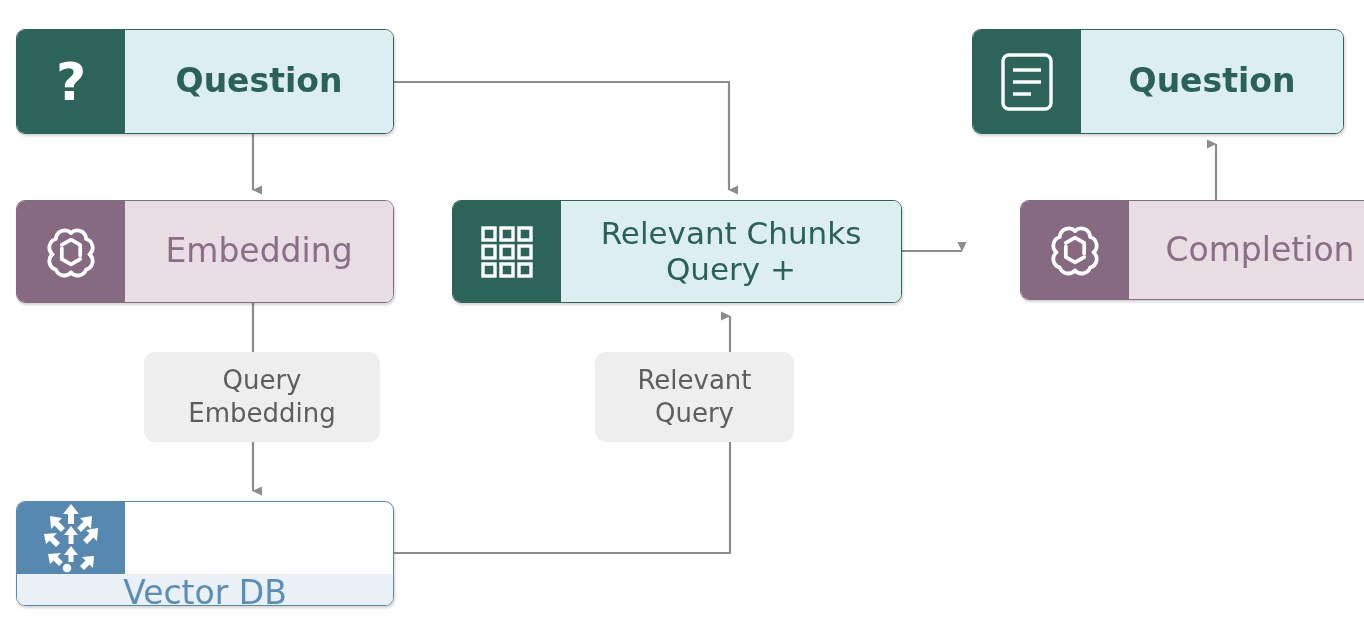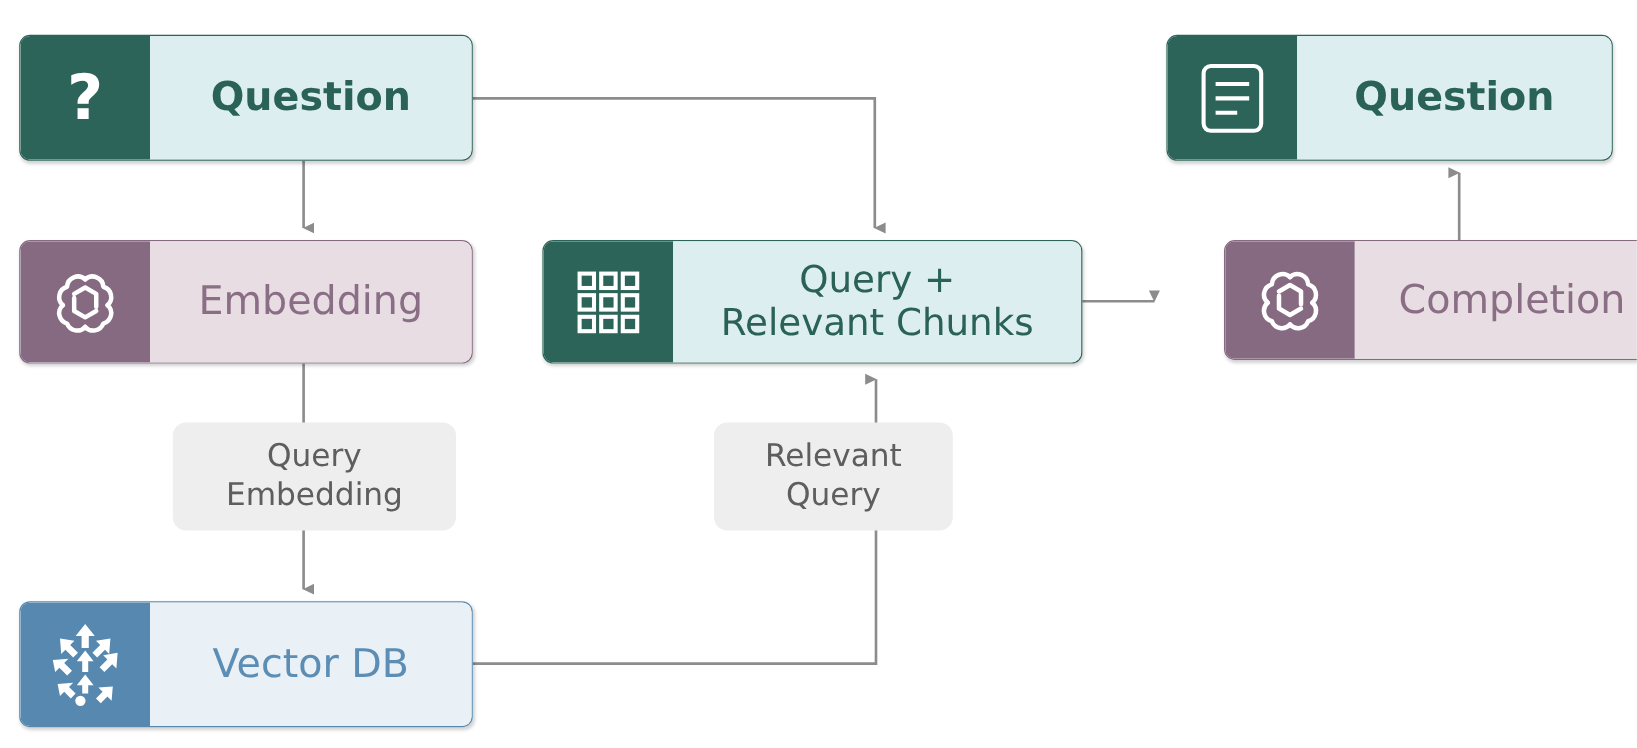--- a/index.html
+++ b/index.html
@@ -93,21 +93,21 @@
     box-sizing: border-box;
   }
 
   
   #node-question   { left: 16px;  top: 29px;  width: 378px; height: 105px; }
   #node-question   .icon-pane { width: 108px; }
 
   #node-embedding  { left: 16px;  top: 200px; width: 378px; height: 103px; }
   #node-embedding  .icon-pane { width: 108px; }
 
-  #node-vectordb   { left: 16px;  top: 501px; width: 378px; height: 105px; }
+  #node-vectordb   { left: 16px;  top: 501px; width: 378px; height: 105px; flex-direction: column; }
   #node-vectordb   .icon-pane { width: 108px; }
 
   #node-query      { left: 452px; top: 200px; width: 450px; height: 103px; }
   #node-query      .icon-pane { width: 108px; }
 
   #node-response   { left: 972px; top: 29px;  width: 372px; height: 105px; }
   #node-response   .icon-pane { width: 108px; }
 
   #node-completion { left: 1020px; top: 200px; width: 372px; height: 100px; }
   #node-completion .icon-pane { width: 108px; }
@@ -218,22 +218,22 @@
           <rect x="23" y="23" width="12" height="12"></rect>
           <rect x="41" y="23" width="12" height="12"></rect>
           <rect x="5" y="41" width="12" height="12"></rect>
           <rect x="23" y="41" width="12" height="12"></rect>
           <rect x="41" y="41" width="12" height="12"></rect>
         </g>
       </svg>
     </div>
     <div class="body-pane label-two-line">
       <div>
+        <div>Relevant Chunks</div>
         <div>Query +</div>
-        <div>Relevant Chunks</div>
       </div>
     </div>
   </div>
 
   <div class="node theme-mauve" id="node-completion">
     <div class="icon-pane">
       <svg width="58" height="58" viewBox="0 0 48 48" aria-hidden="true">
         <g fill="none" stroke="#ffffff" stroke-width="3.1" stroke-linecap="round" stroke-linejoin="round">
           <path d="M24 8.2 A7.4 7.4 0 0 0 11.5 13.2 A7.4 7.4 0 0 0 8.6 25.9"></path>
           <path d="M8.6 25.9 A7.4 7.4 0 0 0 11.5 38.6 A7.4 7.4 0 0 0 24 40.9"></path>

